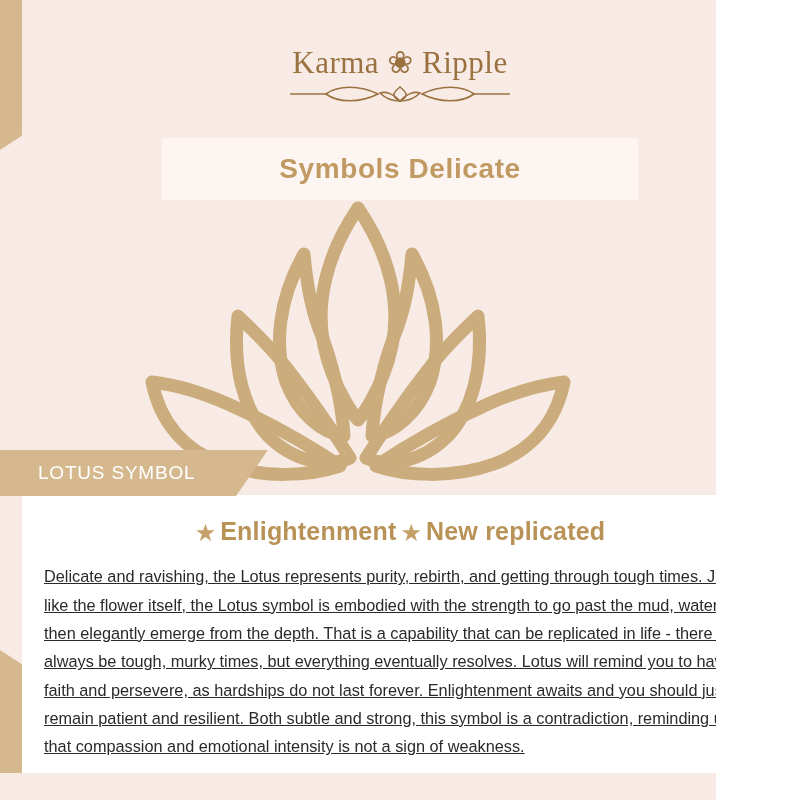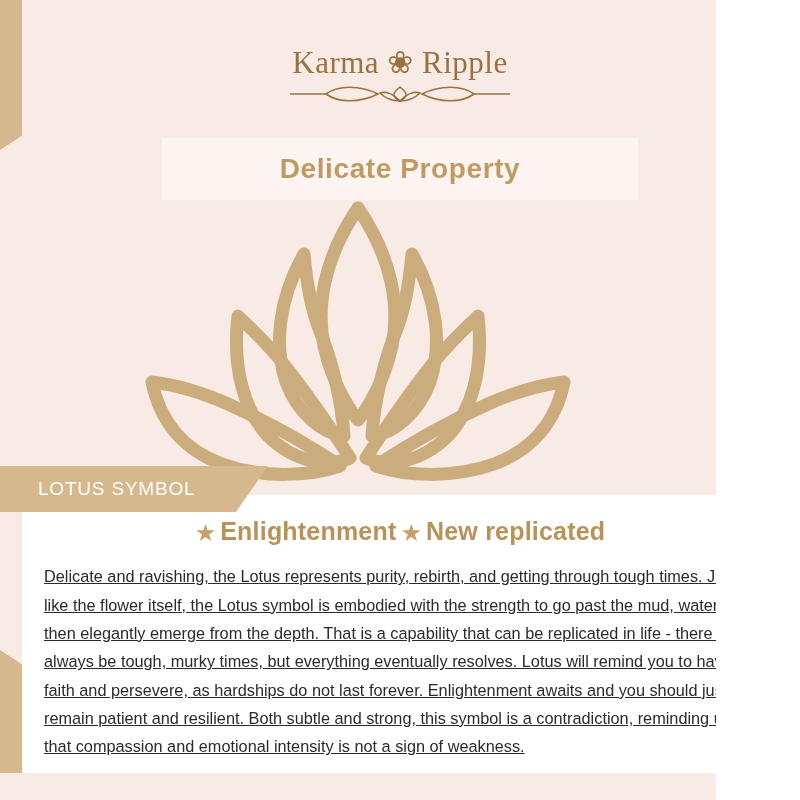--- a/index.html
+++ b/index.html
@@ -106,21 +106,21 @@
     position: absolute;
     top: 196px;
     left: 50%;
     transform: translateX(-50%);
     z-index: 3;
   }
 
   
   .ribbon {
     position: absolute;
-    top: 466px;
+    top: 450px;
     left: 0;
     width: 268px;
     height: 46px;
     background: #d5b88d;
     clip-path: polygon(0 0, 268px 0, 236px 46px, 0 46px);
     z-index: 6;
     display: flex;
     align-items: center;
   }
   .ribbon-text {
@@ -207,21 +207,21 @@
         <path d="M150 18 C160 18 166 14 170 10 C164 8 156 11 150 18 Z"></path>
         <path d="M128 11 C110 2 88 2 76 11 C88 20 110 20 128 11 Z"></path>
         <path d="M172 11 C190 2 212 2 224 11 C212 20 190 20 172 11 Z"></path>
         <path d="M76 11 L40 11"></path>
         <path d="M224 11 L260 11"></path>
       </g>
     </svg>
   </div>
 
   <div class="title-band">
-    <span class="title-text">Delicate Property</span>
+    <span class="title-text">Symbols Delicate</span>
   </div>
 
   <svg class="lotus" width="480" height="300" viewBox="0 0 480 300">
     <g fill="none" stroke="#cbac7c" stroke-width="13" stroke-linejoin="round" stroke-linecap="round">
 
       <path d="M240 12 C206 62 198 110 206 150 C216 196 240 224 240 224 C240 224 264 196 274 150 C282 110 274 62 240 12 Z"></path>
 
       <path d="M186 58 C160 104 156 150 168 186 C180 218 205 238 226 240 C224 206 214 164 200 130 C192 108 188 80 186 58 Z"></path>
 
       <path d="M294 58 C320 104 324 150 312 186 C300 218 275 238 254 240 C256 206 266 164 280 130 C288 108 292 80 294 58 Z"></path>

